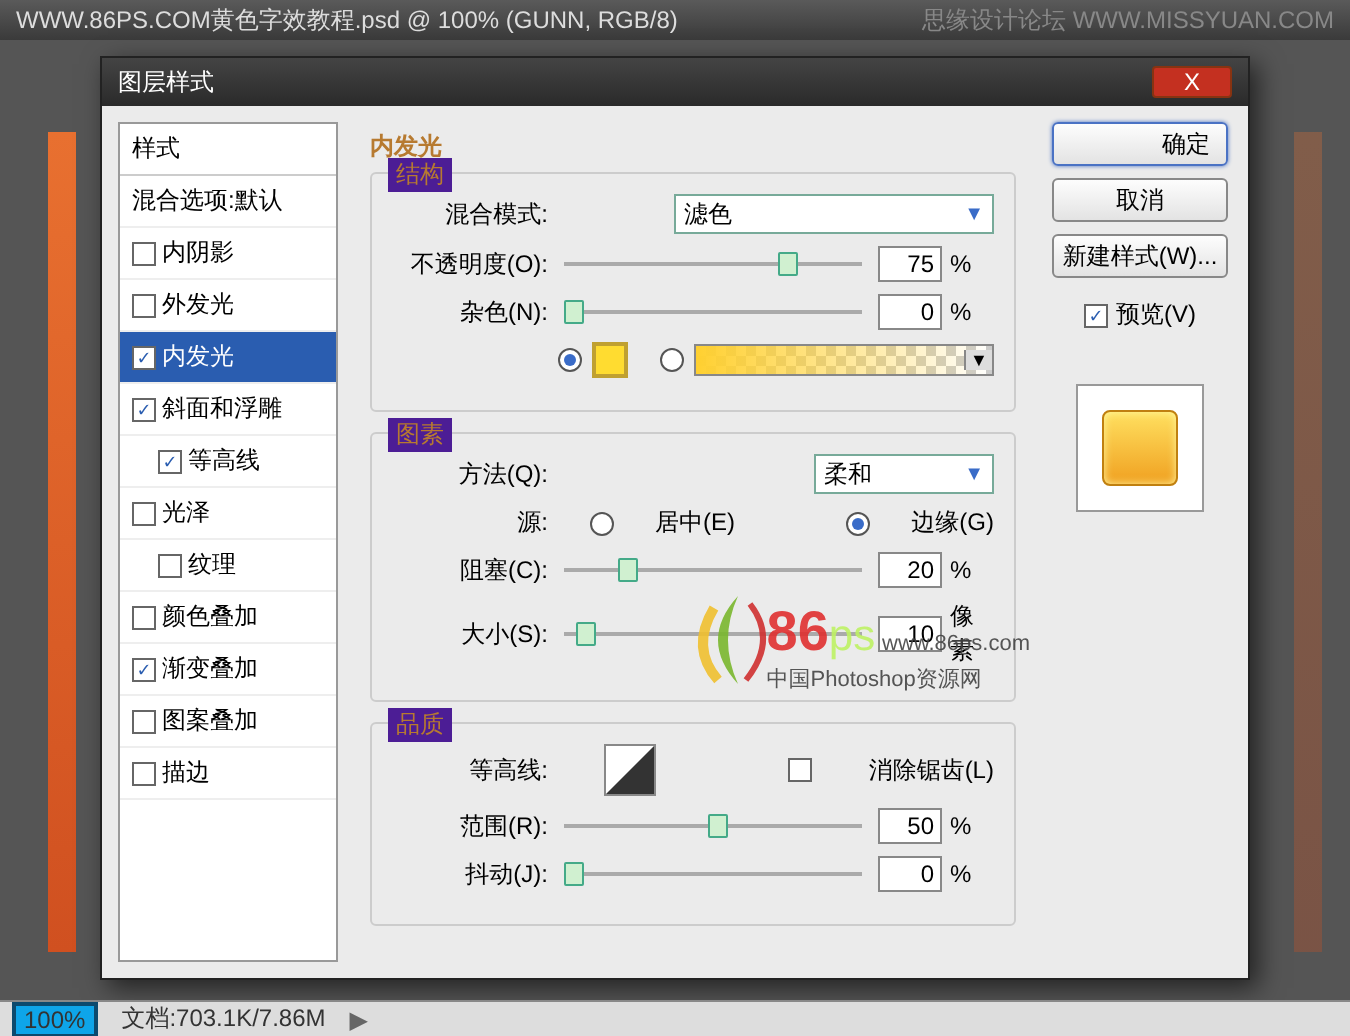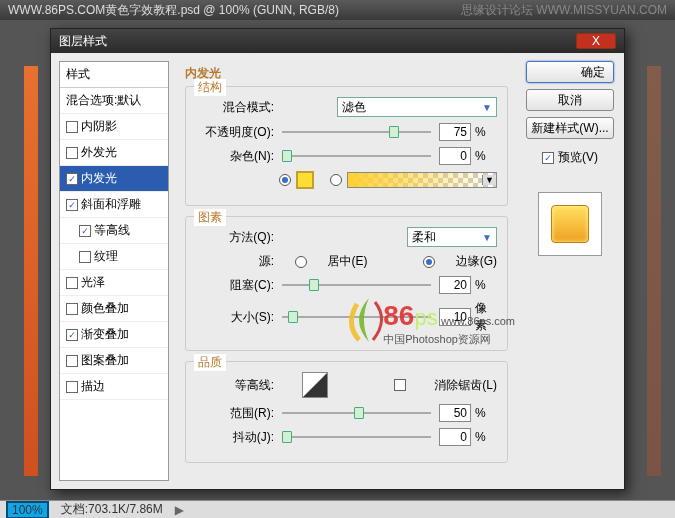--- a/index.html
+++ b/index.html
@@ -23,21 +23,21 @@
 .style-list .hdr { padding: 4px 6px; background: #fff; border-bottom: 1px solid #ccc; font-weight: normal; }
 .style-item { padding: 4px 4px 4px 6px; display: flex; align-items: center; gap: 3px; border-bottom: 1px solid #eee; cursor: pointer; }
 .style-item.selected { background: #2a5db0; color: #fff; }
 .style-item.indent { padding-left: 19px; }
 .chk { width: 12px; height: 12px; border: 1px solid #666; background: #fff; display: inline-flex; align-items: center; justify-content: center; font-size: 9px; color: #2a5db0; }
 .chk.on::after { content: "✓"; }
 
 .center { flex: 1; padding: 4px 8px; }
 .section-title { color: #b77a30; font-weight: bold; margin-bottom: 4px; }
 .fieldset { border: 1px solid #ccc; border-radius: 3px; padding: 10px 10px 10px 14px; margin-bottom: 10px; position: relative; }
-.fieldset .legend { position: absolute; top: -8px; left: 8px; background: #ffffff; padding: 0 4px; color: #b77a30; }
+.fieldset .legend { position: absolute; top: -8px; left: 8px; background: #4c1d95; padding: 0 4px; color: #b77a30; }
 .row { display: flex; align-items: center; margin-bottom: 6px; gap: 4px; justify-content: space-between; }
 .row label { width: 74px; text-align: right; }
 .sel { width: 160px; height: 20px; border: 1px solid #7a9; background: #fff; display: flex; align-items: center; justify-content: space-between; padding: 0 4px; }
 .sel .arrow { color: #3a6cc8; font-size: 10px; }
 .slider { flex: 1; height: 18px; position: relative; margin: 0 4px; }
 .slider .track { position: absolute; top: 8px; left: 0; right: 0; height: 2px; background: #aaa; }
 .slider .thumb { position: absolute; top: 3px; width: 10px; height: 12px; background: #d0f0d0; border: 1px solid #4a8; border-radius: 1px; }
 .numbox { width: 32px; height: 18px; border: 1px solid #888; background: #fff; text-align: right; padding: 0 3px; line-height: 16px; }
 .unit { width: 22px; }
 
@@ -104,27 +104,27 @@
             <span>内发光</span>
           </div>
           <div class="style-item">
             <span class="chk on"></span>
             <span>斜面和浮雕</span>
           </div>
           <div class="style-item indent">
             <span class="chk on"></span>
             <span>等高线</span>
           </div>
+          <div class="style-item">
+            <span class="chk"></span>
+            <span>光泽</span>
+          </div>
           <div class="style-item indent">
             <span class="chk"></span>
             <span>纹理</span>
-          </div>
-          <div class="style-item">
-            <span class="chk"></span>
-            <span>光泽</span>
           </div>
           <div class="style-item">
             <span class="chk"></span>
             <span>颜色叠加</span>
           </div>
           <div class="style-item">
             <span class="chk on"></span>
             <span>渐变叠加</span>
           </div>
           <div class="style-item">

